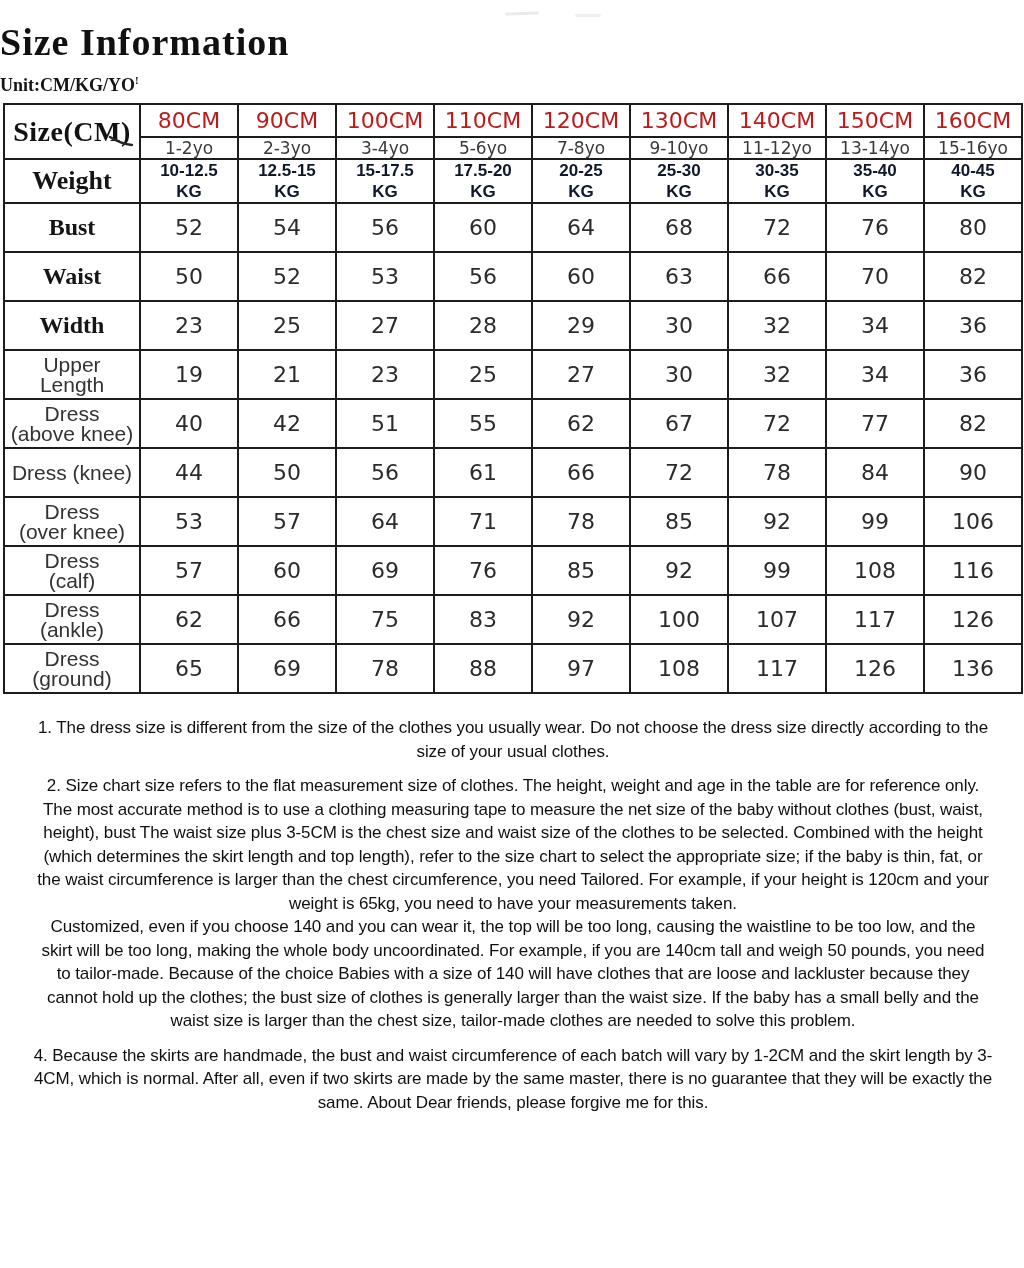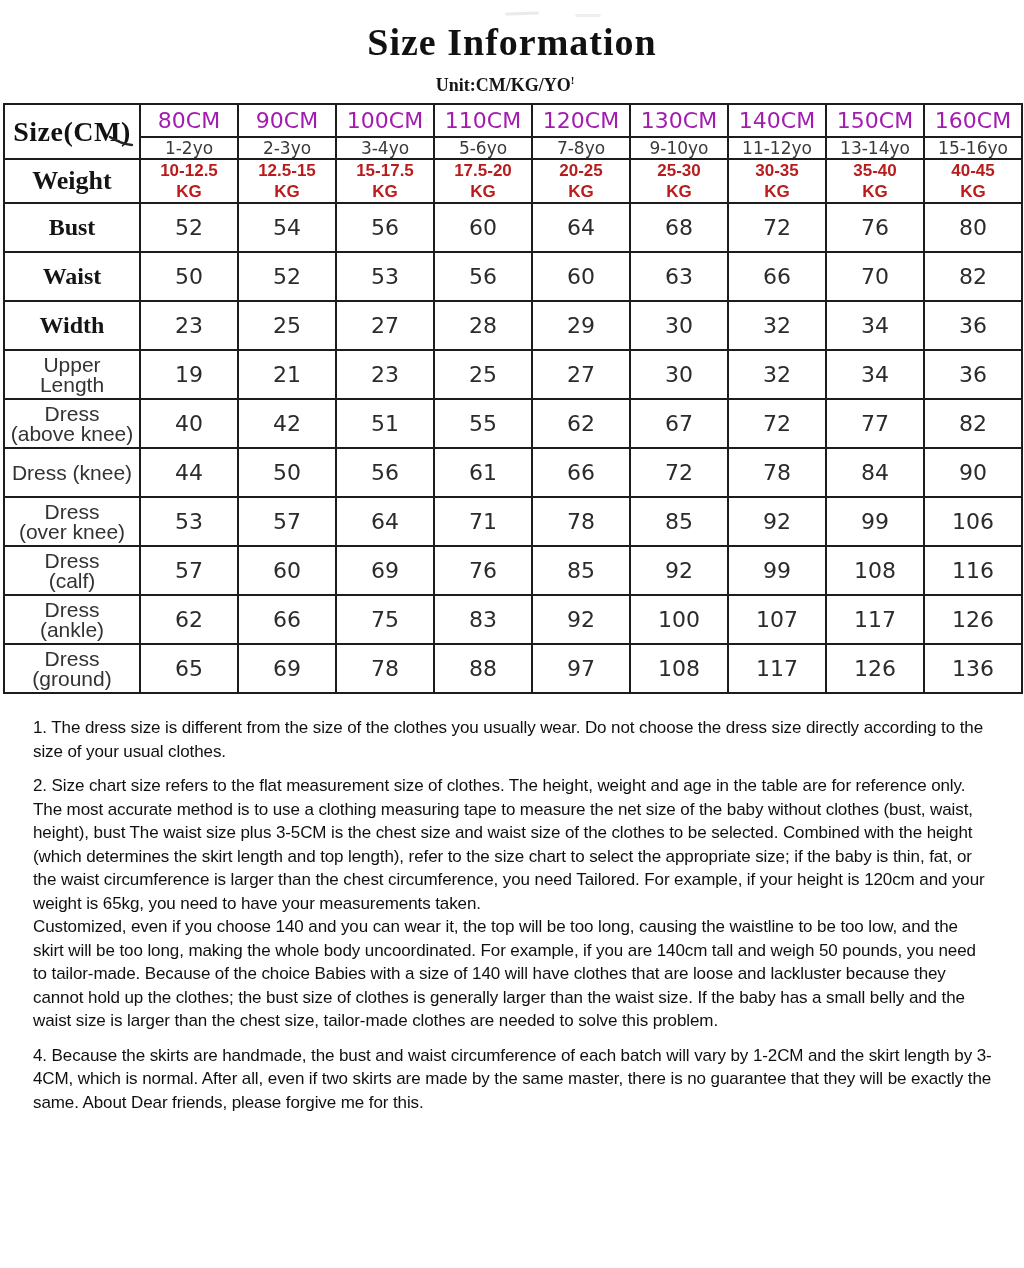--- a/index.html
+++ b/index.html
@@ -12,30 +12,29 @@
     color: #141414;
     overflow: hidden;
   }
   
   .smudge { position: absolute; background: #d8d8d8; border-radius: 3px; opacity: .55; }
   .smudge.s1 { left: 505px; top: 12px; width: 34px; height: 3px; transform: rotate(-2deg); }
   .smudge.s2 { left: 575px; top: 14px; width: 26px; height: 3px; opacity: .4; }
 
   .page-title {
     margin-top: 20px;
-    text-align: center;
     font-family: "Liberation Serif", serif;
     font-weight: bold;
     font-size: 38px;
     letter-spacing: 1px;
     color: #111;
   }
   .unit-line {
     margin-top: 10px;
-    text-align: center;
+    text-align: left;
     padding-right: 14px;
     font-family: "Liberation Serif", serif;
     font-weight: bold;
     font-size: 18px;
     color: #151515;
   }
   .unit-line sup { font-size: 11px; }
 
   table.size-table {
     border-collapse: collapse;
@@ -53,28 +52,28 @@
   td.corner-cell {
     font-family: "Liberation Serif", serif;
     font-weight: bold;
     font-size: 28px;
     letter-spacing: .5px;
     color: #121212;
     position: relative;
     border-radius: 11px;
   }
   .corner-swash { position: absolute; right: 5px; bottom: 3px; }
-  td.cm-cell   { height: 33px; font-size: 22px; color: #a21caf; font-family: "DejaVu Sans", sans-serif; font-weight: 400; }
+  td.cm-cell   { height: 33px; font-size: 22px; color: #b91c1c; font-family: "DejaVu Sans", sans-serif; font-weight: 400; }
   td.age-cell  { height: 22px; font-size: 17px; color: #3a3a3a; font-family: "DejaVu Sans", sans-serif; }
   tr.weight-row td { height: 44px; border-radius: 13px; }
   td.weight-cell {
     font-weight: bold;
     font-size: 17px;
     line-height: 21px;
-    color: #b91c1c;
+    color: #0f172a;
     font-family: "Liberation Sans", sans-serif;
   }
   td.serif-label {
     font-family: "Liberation Serif", serif;
     font-weight: bold;
     color: #151515;
   }
   td.weight-label { font-size: 26px; }
   td.measure-serif { font-size: 24px; border-radius: 22px; }
   td.sans-label {
@@ -93,21 +92,21 @@
   }
 
   .notes {
     width: 960px;
     margin: 22px 0 0 33px;
     font-size: 17px;
     line-height: 23.5px;
     color: #101010;
     letter-spacing: -0.1px;
   }
-  .note { margin-bottom: 11px; }
+  .note { margin-bottom: 11px; text-align: center; }
   .note p { margin: 0; }
 </style>
 </head>
 <body>
 
 <div class="smudge s1"></div>
 <div class="smudge s2"></div>
 
 <div class="page-title">Size Information</div>
 

